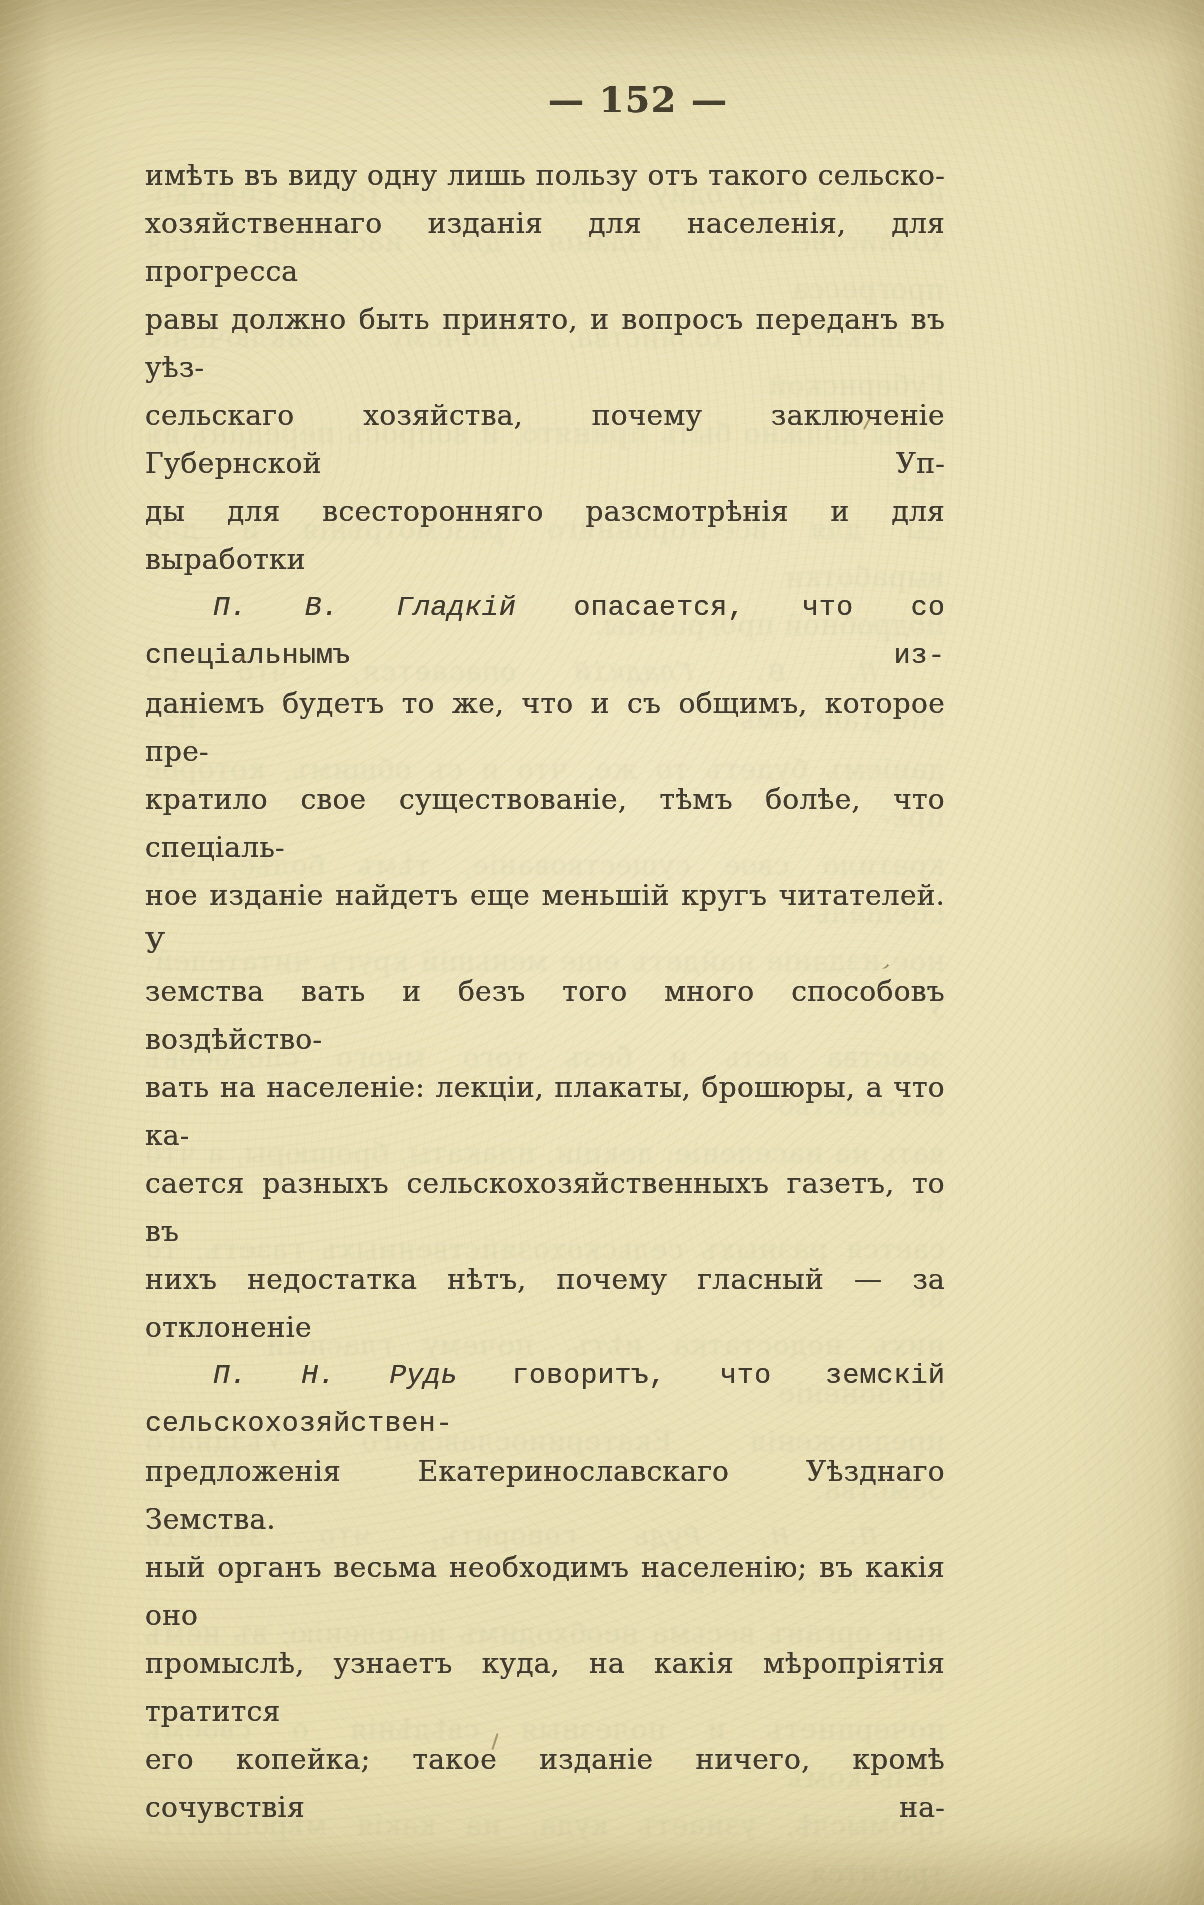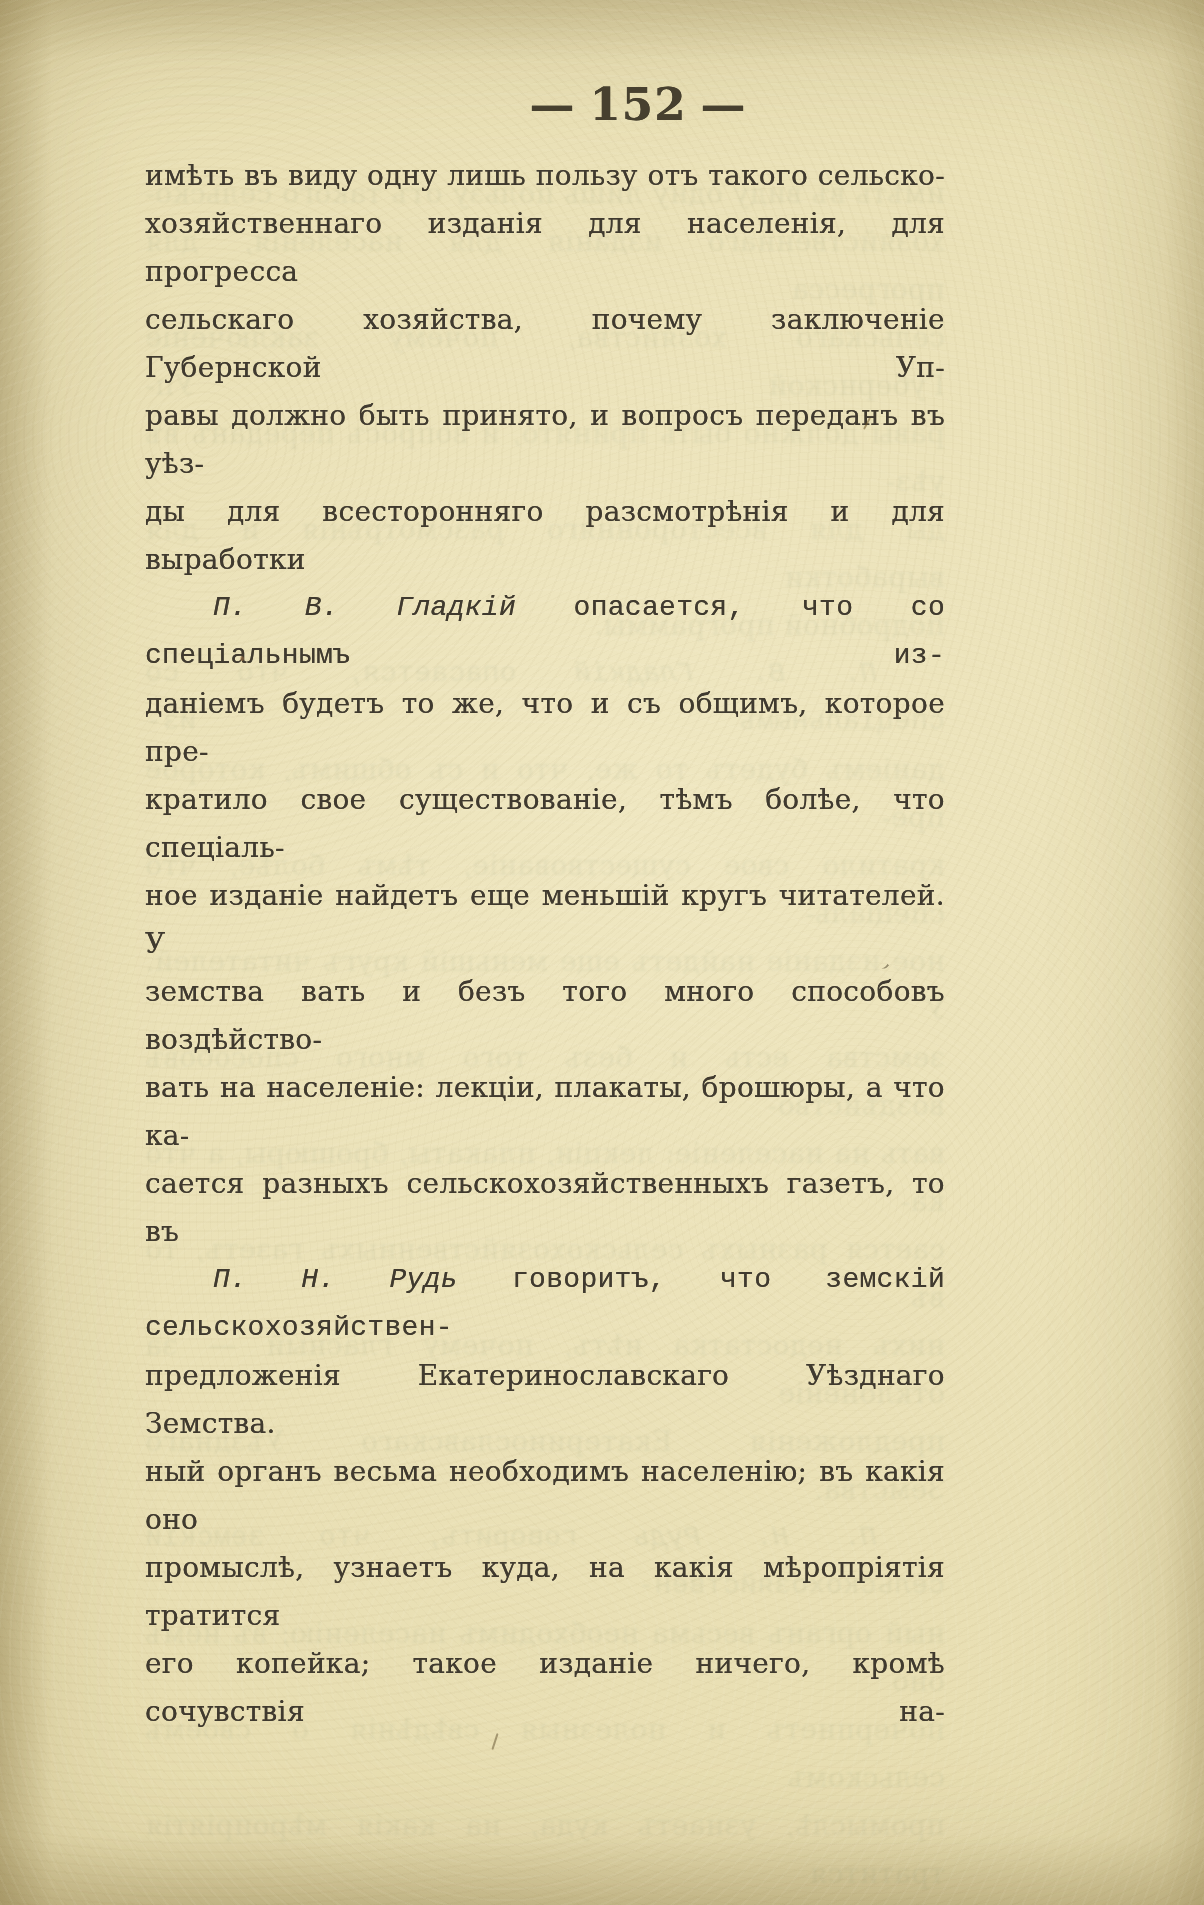--- a/index.html
+++ b/index.html
@@ -32,21 +32,21 @@
       repeating-radial-gradient(circle at 17% 23%, rgba(120,95,42,0.030) 0 2px, rgba(0,0,0,0) 2px 9px),
       repeating-radial-gradient(circle at 71% 63%, rgba(120,95,42,0.026) 0 1px, rgba(0,0,0,0) 1px 7px),
       repeating-radial-gradient(circle at 42% 87%, rgba(255,252,235,0.05) 0 2px, rgba(0,0,0,0) 2px 11px);
   }
   .page-header {
     position: absolute;
     top: 78px;
     left: 638px;
     transform: translateX(-50%);
     white-space: nowrap;
-    font-size: 45px;
+    font-size: 36px;
     font-weight: bold;
     letter-spacing: 1px;
     color: #47402f;
     text-shadow: 0 0 0.6px #47402f;
   }
   .page-header .dash { margin: 0 6px; }
   .page-header .pagenum { margin: 0 8px; }
 
   .text-block, .ghost-layer {
     position: absolute;
@@ -127,30 +127,31 @@
       <div class="line indent"><span class="speaker">П. Н. Рудь</span> говоритъ, что земскій сельскохозяйствен-</div>
       <div class="line">ный органъ весьма необходимъ населенію; въ немъ оно</div>
       <div class="line">почерпнетъ и полезныя свѣдѣнія о своемъ сельскомъ</div>
       <div class="line">промыслѣ, узнаетъ куда, на какія мѣропріятія тратится</div>
       <div class="line">его копейка; такое изданіе ничего, кромѣ сочувствія на-</div>
     </div>
 
   <div class="text-block" id="text-block">
       <div class="line">имѣть въ виду одну лишь пользу отъ такого сельско-</div>
       <div class="line">хозяйственнаго изданія для населенія, для прогресса</div>
+      <div class="line">равы должно быть принято, и вопросъ переданъ въ уѣз-</div>
       <div class="line">сельскаго хозяйства, почему заключеніе Губернской Уп-</div>
-      <div class="line">равы должно быть принято, и вопросъ переданъ въ уѣз-</div>
       <div class="line">ды для всесторонняго разсмотрѣнія и для выработки</div>
       <div class="line indent"><span class="speaker">П. В. Гладкій</span> опасается, что со спеціальнымъ из-</div>
       <div class="line">даніемъ будетъ то же, что и съ общимъ, которое пре-</div>
       <div class="line">кратило свое существованіе, тѣмъ болѣе, что спеціаль-</div>
       <div class="line">ное изданіе найдетъ еще меньшій кругъ читателей. У</div>
       <div class="line">земства вать и безъ того много способовъ воздѣйство-</div>
       <div class="line">вать на населеніе: лекціи, плакаты, брошюры, а что ка-</div>
       <div class="line">сается разныхъ сельскохозяйственныхъ газетъ, то въ</div>
+      <div class="line">нихъ недостатка нѣтъ, почему гласный — за отклоненіе</div>
       <div class="line indent"><span class="speaker">П. Н. Рудь</span> говоритъ, что земскій сельскохозяйствен-</div>
       <div class="line flush">предложенія Екатеринославскаго Уѣзднаго Земства.</div>
       <div class="line">ный органъ весьма необходимъ населенію; въ какія оно</div>
       <div class="line">промыслѣ, узнаетъ куда, на какія мѣропріятія тратится</div>
       <div class="line">его копейка; такое изданіе ничего, кромѣ сочувствія на-</div>
     </div>
 
   <div class="artifact tick-top-right"></div>
   <div class="artifact slash-bottom"></div>
   <div class="artifact speck-mid-left"></div>

